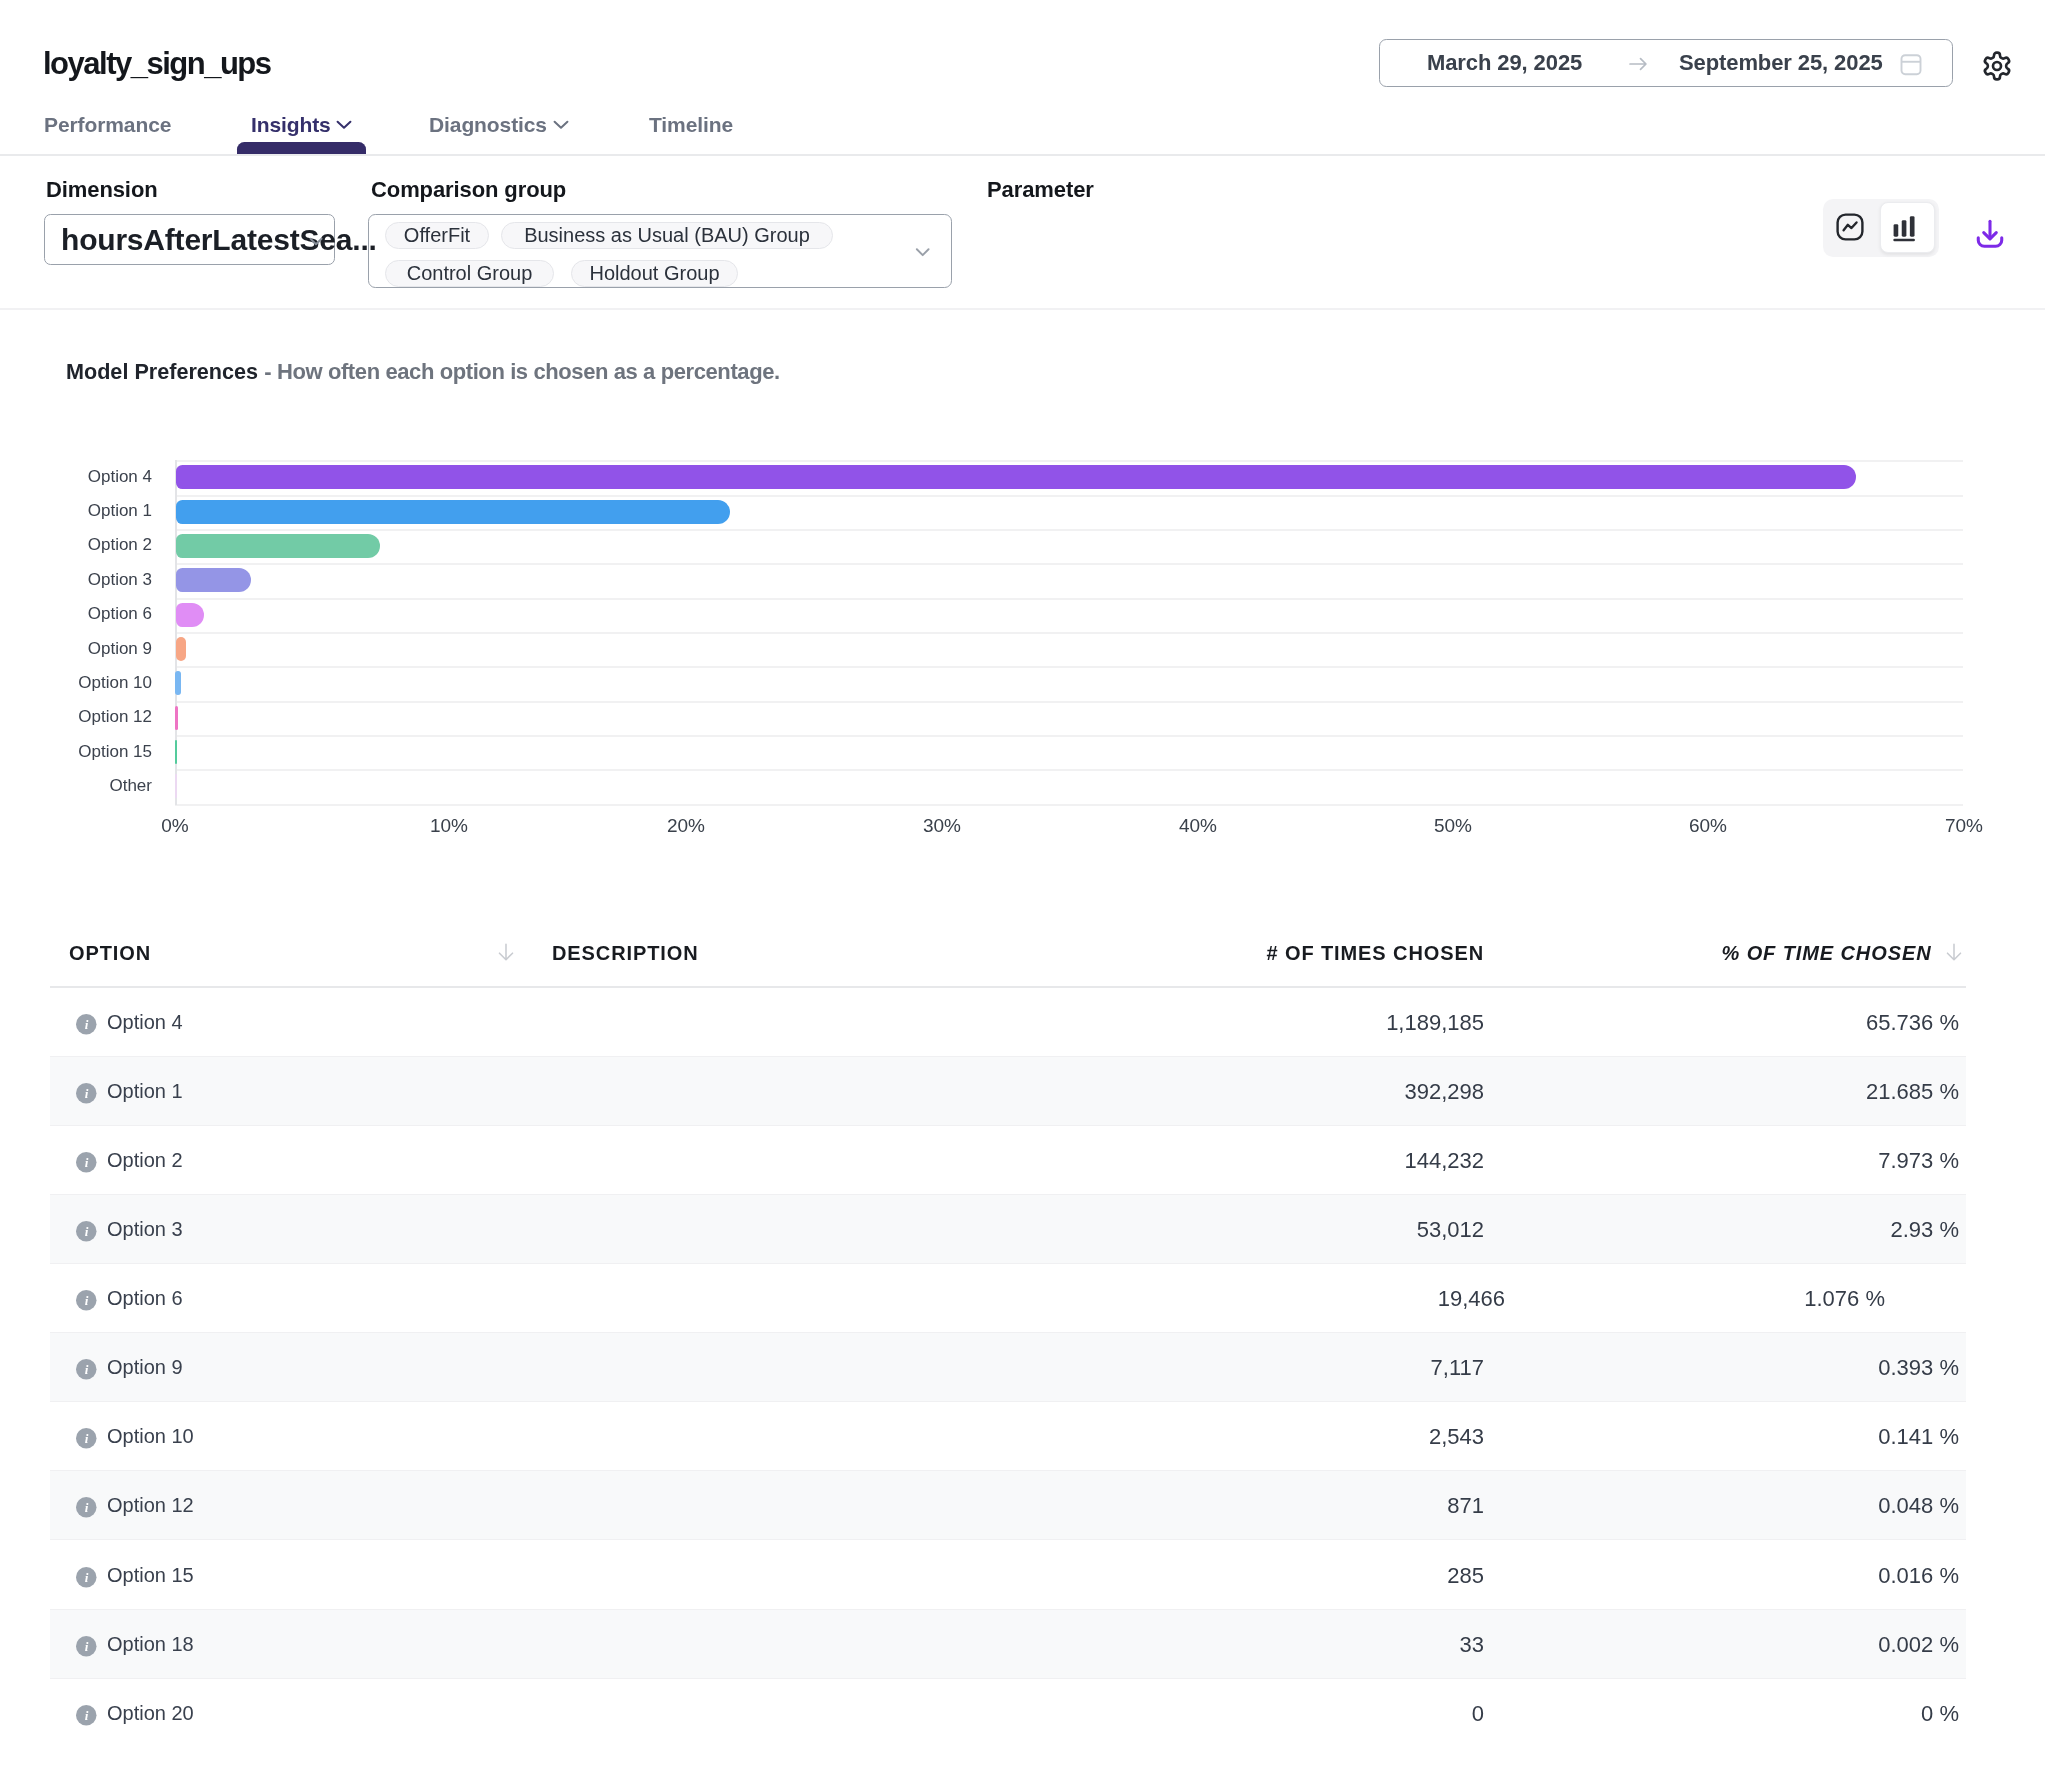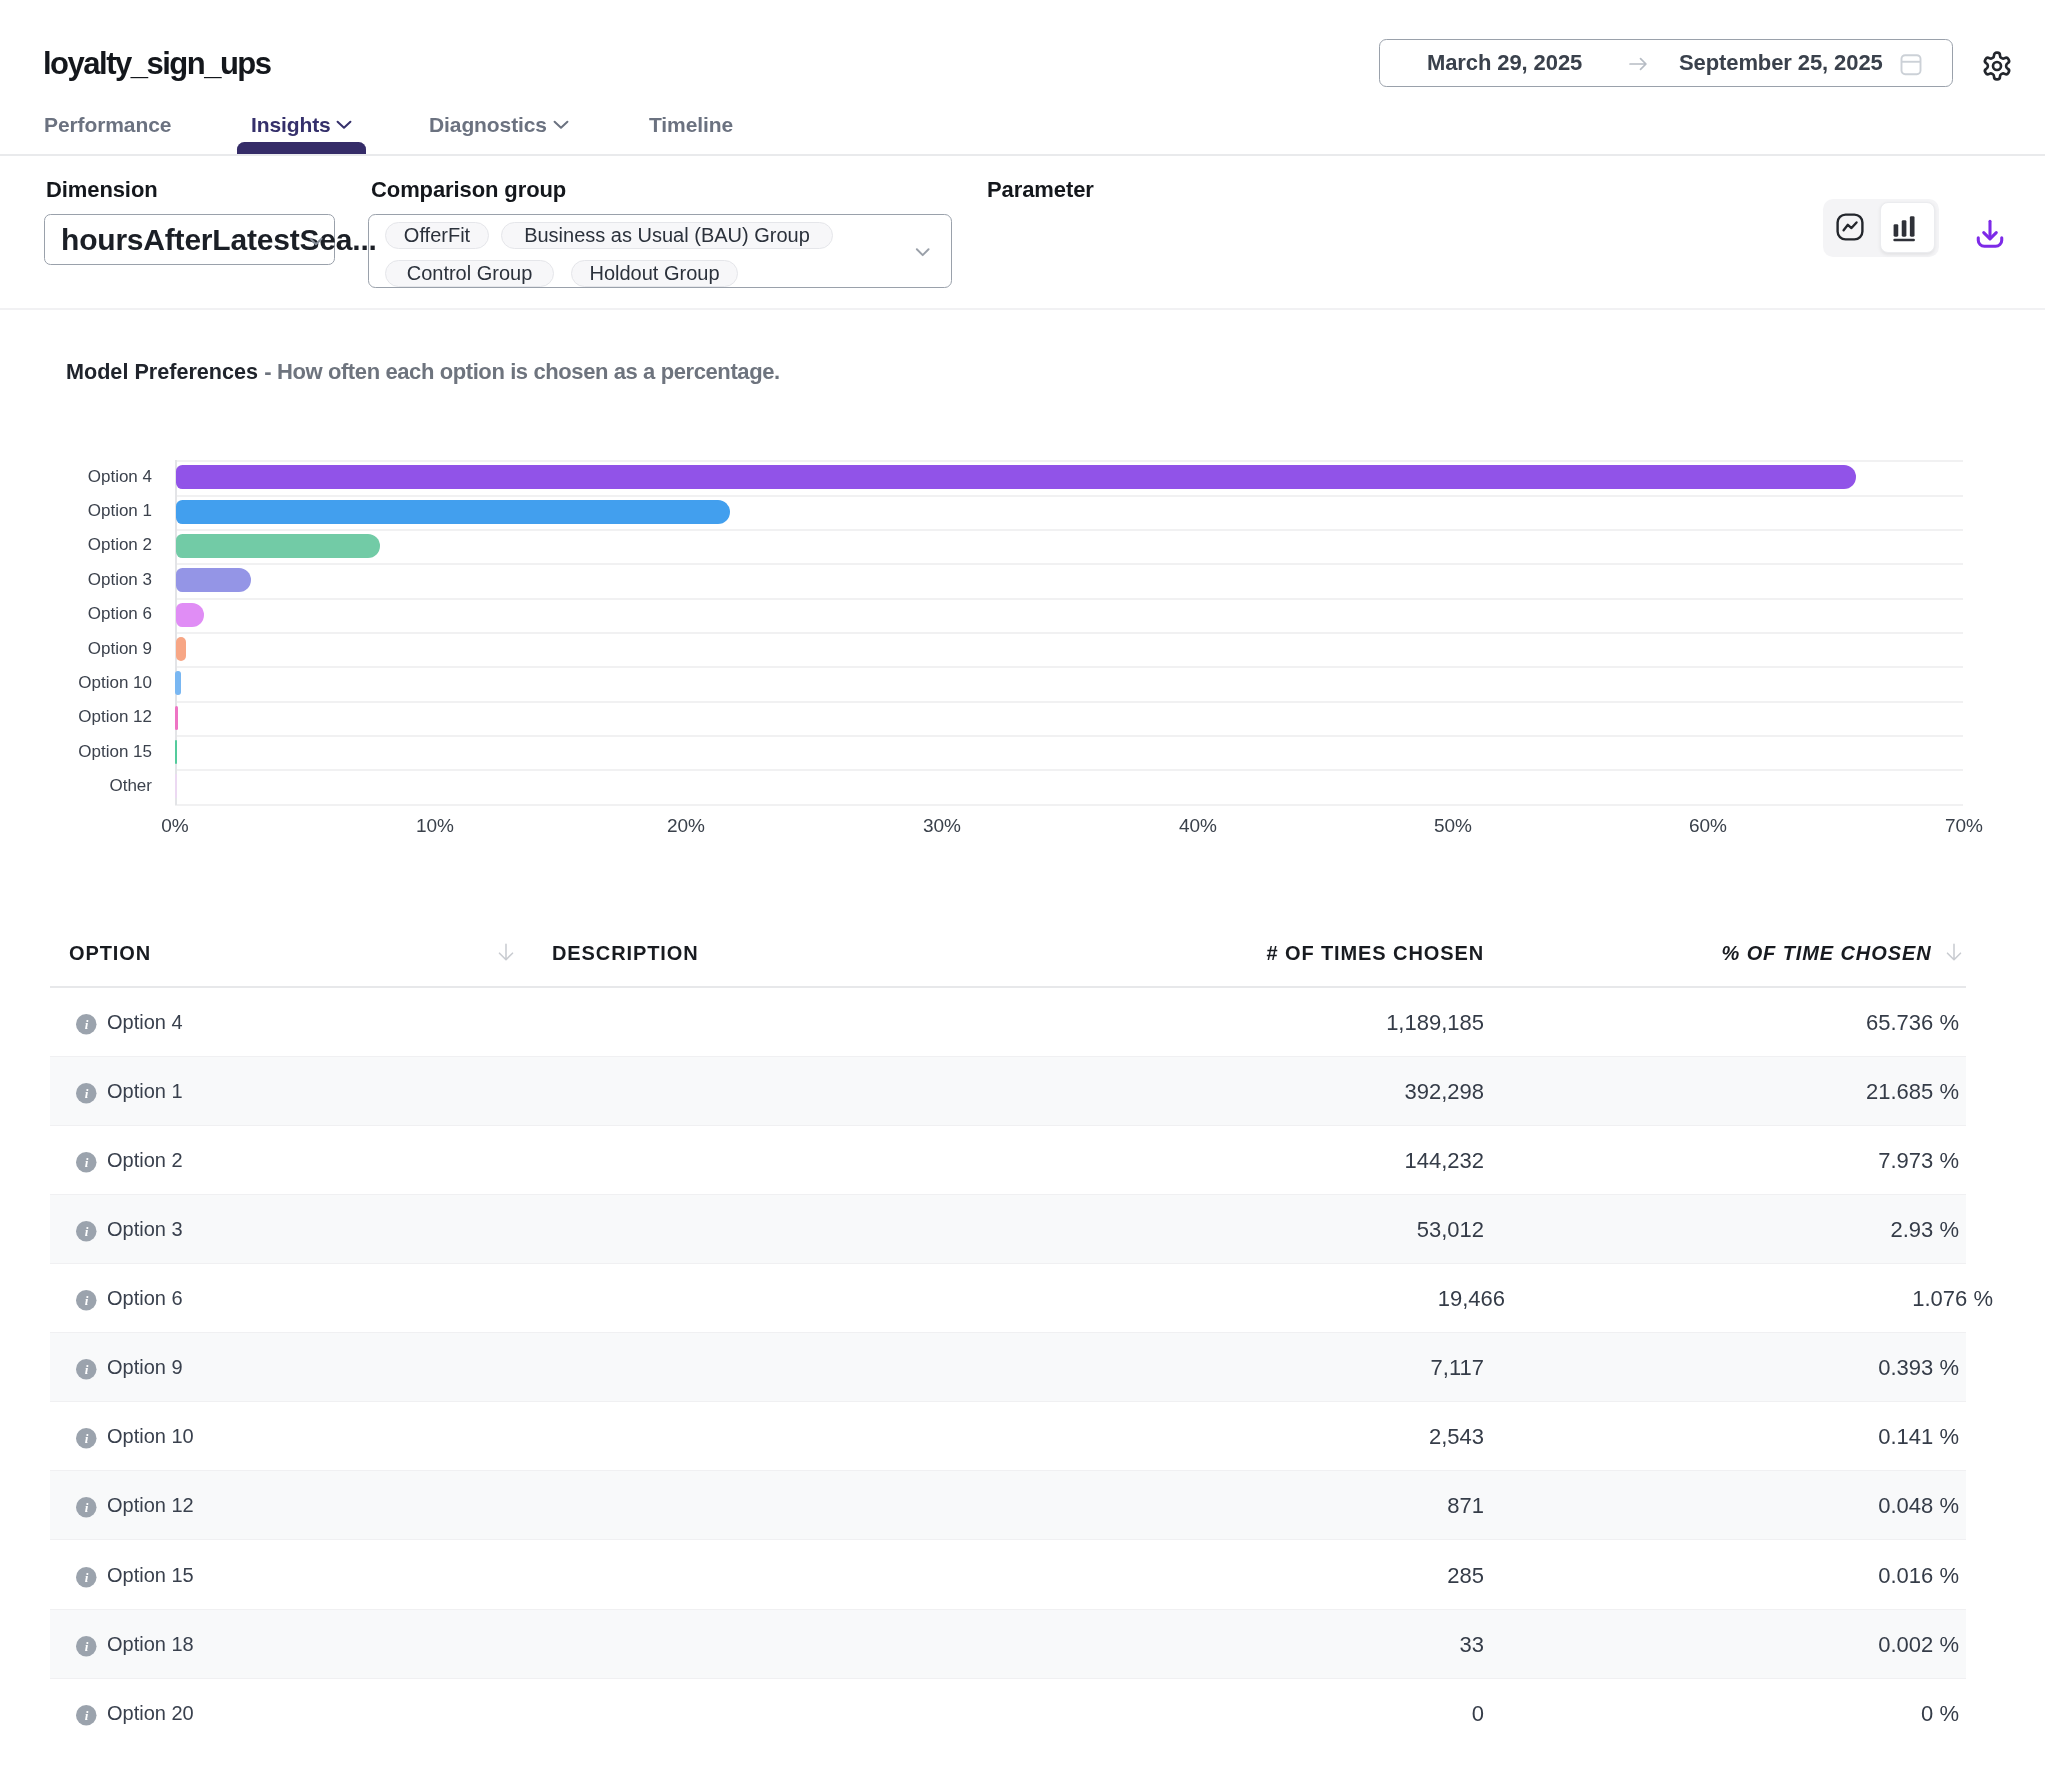--- a/index.html
+++ b/index.html
@@ -153,21 +153,21 @@
 <div class="bar" style="top:534px;  width:204px;  background:#72cba6;"></div>
 <div class="bar" style="top:568px;  width:75px;  background:#9495e6;"></div>
 <div class="bar" style="top:603px;  width:28px;   background:#e08df5;"></div>
 <div class="bar" style="top:637px;  width:10.2px;   background:#f7a685; border-radius:5.1px;"></div>
 <div class="bar" style="top:671px;  width:5.8px;    background:#79b7f2; border-radius:2.9px; left:175px;"></div>
 <div class="bar" style="top:706px;  width:2.9px;    background:#ee74c4; border-radius:1.5px; left:175px;"></div>
 <div class="bar" style="top:740px; width:2.2px;    background:#54cb9c; border-radius:1.1px; left:175px;"></div>
 <div class="bar" style="top:774px; width:1.8px;  background:#ecd9f2; border-radius:0.7px; left:175px;"></div>
 
 <div class="xl" style="left:131px;">0%</div>
-<div class="xl" style="left:391px;text-align:center;">10%</div>
+<div class="xl" style="left:405px;text-align:center;">10%</div>
 <div class="xl" style="left:642px;">20%</div>
 <div class="xl" style="left:898px;">30%</div>
 <div class="xl" style="left:1154px;">40%</div>
 <div class="xl" style="left:1409px;">50%</div>
 <div class="xl" style="left:1664px;">60%</div>
 <div class="xl" style="left:1920px;">70%</div>
 
 <div class="abs th" style="left:69px;">OPTION</div>
 <svg class="abs" style="left:495px; top:941px;" width="22" height="22" viewBox="0 0 24 24">
     <path d="M12 3.5 V20.3 M4.9 13.3 L12 20.4 L19.1 13.3" stroke="#c9ccd1" stroke-width="1.7" fill="none" stroke-linecap="round" stroke-linejoin="round"></path>
@@ -216,21 +216,21 @@
     <div class="num" style="left:1215px; width:219px;">53,012</div>
     <div class="num" style="left:1690px; width:219px;">2.93 %</div>
   </div>
   <div class="trow" style="top:1264px;">
     <svg class="icircle" width="20.5" height="20.5" viewBox="0 0 28 28">
       <circle cx="14" cy="14" r="14" fill="#9ba3ad"></circle>
       <text x="14.5" y="20" font-size="18" font-family="Liberation Serif" font-style="italic" font-weight="700" fill="#fff" text-anchor="middle">i</text>
     </svg>
     <div class="ilab">Option 6</div>
     <div class="num" style="left:1236px; width:219px;">19,466</div>
-    <div class="num" style="left:1724px; width:219px;">1.076 %</div>
+    <div class="num" style="left:1616px; width:219px;">1.076 %</div>
   </div>
   <div class="trow alt" style="top:1333px;">
     <svg class="icircle" width="20.5" height="20.5" viewBox="0 0 28 28">
       <circle cx="14" cy="14" r="14" fill="#9ba3ad"></circle>
       <text x="14.5" y="20" font-size="18" font-family="Liberation Serif" font-style="italic" font-weight="700" fill="#fff" text-anchor="middle">i</text>
     </svg>
     <div class="ilab">Option 9</div>
     <div class="num" style="left:1215px; width:219px;">7,117</div>
     <div class="num" style="left:1690px; width:219px;">0.393 %</div>
   </div>

